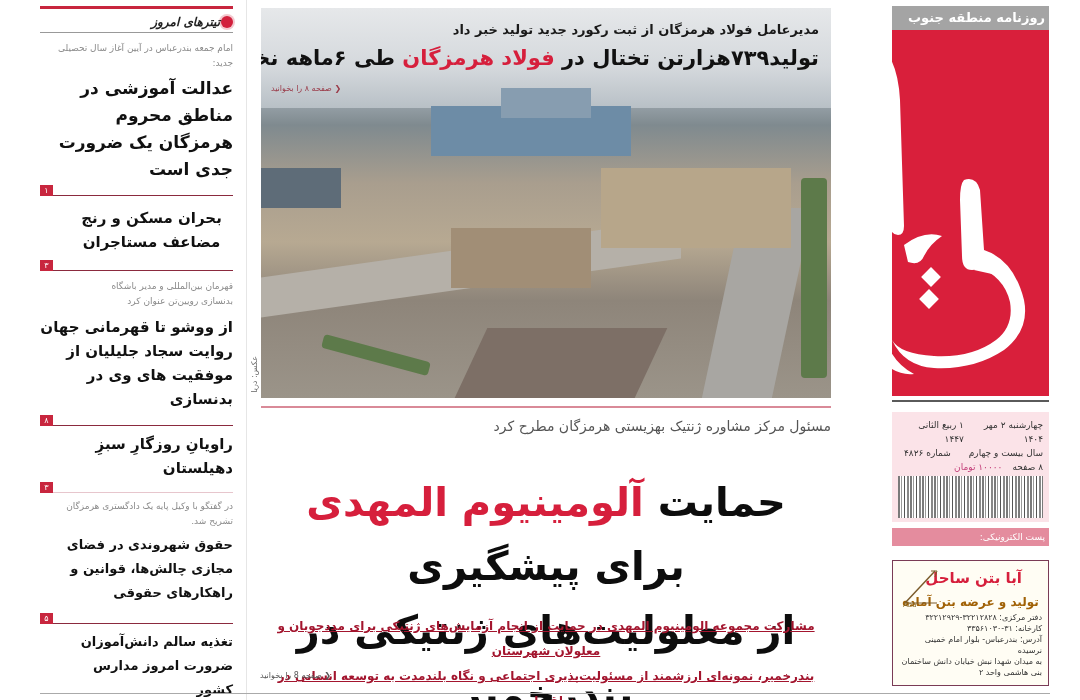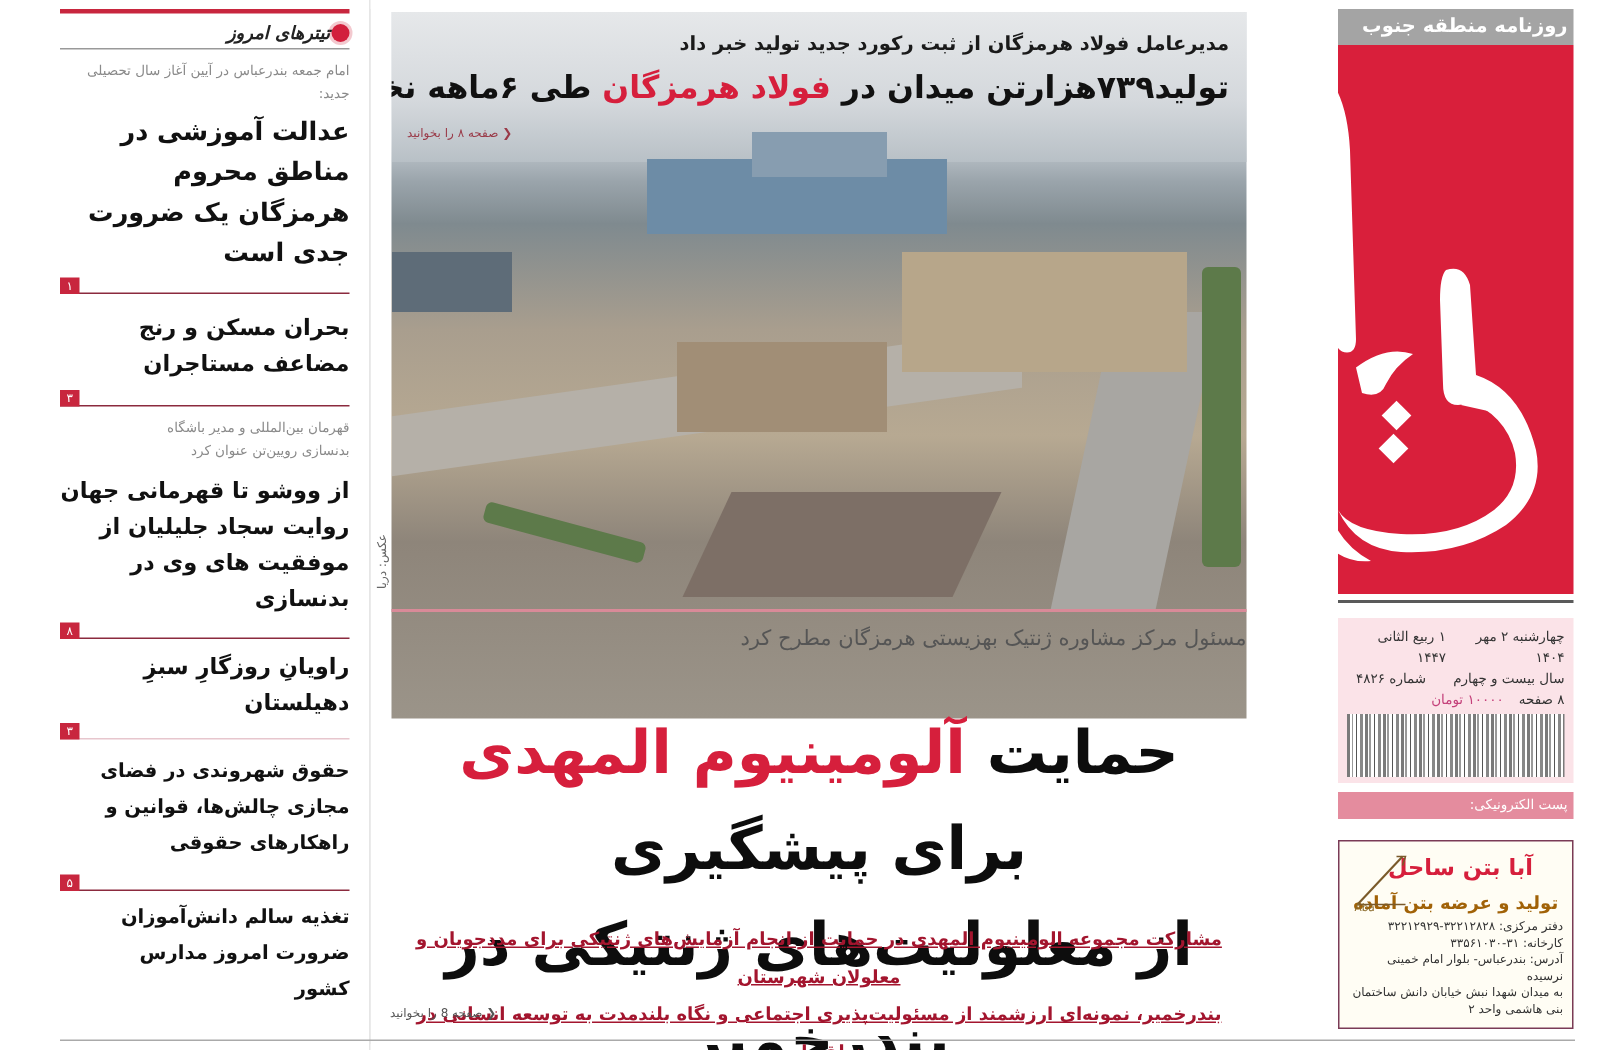--- a/index.html
+++ b/index.html
@@ -30,21 +30,21 @@
   .item .foot .pg {
     position: absolute; left: 0; bottom: 0; width: 13px; height: 11px; background: #c8263e;
     color: #fff; font-size: 8px; line-height: 11px; text-align: center;
   }
   .left-col .vsep { position: absolute; left: 206px; top: 0; width: 1px; height: 690px; background: #e3e3e3; }
 
   
   .center-col { position: absolute; left: 246px; top: 0; width: 594px; height: 700px; direction: rtl; }
   .center-col .leftline { position: absolute; left: 0; top: 0; width: 1px; height: 700px; background: #e6e6e6; }
   .photo {
-    position: absolute; left: 15px; top: 8px; width: 570px; height: 471px; overflow: hidden;
+    position: absolute; left: 15px; top: 8px; width: 570px; height: 390px; overflow: hidden;
     background: linear-gradient(180deg, #d9dde1 0%, #c5ccd2 18%, #9aa4ab 24%, #7f8a8f 30%, #a99e8e 45%, #b7a992 60%, #8e857a 75%, #9b9489 100%);
   }
   .photo .sky { position: absolute; left: 0; top: 0; right: 0; height: 100px;
     background: linear-gradient(180deg, #e6e8ea 0%, #d4d8dc 60%, #b8c0c6 100%); }
   .photo .overline {
     position: absolute; right: 12px; top: 14px; font-size: 13px; color: #1a1a1a; font-weight: bold;
   }
   .photo .headline {
     position: absolute; right: 12px; top: 38px; font-size: 21px; font-weight: bold; color: #111; white-space: nowrap;
   }
@@ -127,21 +127,21 @@
   <div class="item" style="padding-top:8px;">
     <div class="kicker">امام جمعه بندرعباس در آیین آغاز سال تحصیلی جدید:</div>
     <div class="headline lg" style="margin-top:4px;">عدالت آموزشی در مناطق محروم هرمزگان یک ضرورت جدی است</div>
     <div class="foot">
         <span class="rule"></span>
         <span class="pg">۱</span>
       </div>
   </div>
 
   <div class="item" style="padding-top:10px;">
-    <div class="headline" style="padding-left:30px;">بحران مسکن و رنج مضاعف مستاجران</div>
+    <div class="headline" style="padding-left:30px;text-align:center;">بحران مسکن و رنج مضاعف مستاجران</div>
     <div class="foot" style="margin-top:6px;">
         <span class="rule"></span>
         <span class="pg">۳</span>
       </div>
   </div>
 
   <div class="item" style="padding-top:8px;">
     <div class="kicker" style="padding-left:40px;">قهرمان بین‌المللی و مدیر باشگاه بدنسازی رویین‌تن عنوان کرد</div>
     <div class="headline" style="margin-top:6px;">از ووشو تا قهرمانی جهان روایت سجاد جلیلیان از موفقیت های وی در بدنسازی</div>
     <div class="foot" style="margin-top:4px;">
@@ -152,20 +152,21 @@
 
   <div class="item" style="padding-top:6px;">
     <div class="headline">راویانِ روزگارِ سبزِ دهیلستان</div>
     <div class="foot">
         <span class="rule" style="background:#e7c6cd;"></span>
         <span class="pg">۳</span>
       </div>
   </div>
 
   <div class="item" style="padding-top:6px;">
+    <div class="kicker" style="padding-left:20px;">در گفتگو با وکیل پایه یک دادگستری هرمزگان تشریح شد.</div>
     <div class="headline" style="font-size:13px; margin-top:4px;">حقوق شهروندی در فضای مجازی چالش‌ها، قوانین و راهکارهای حقوقی</div>
     <div class="foot" style="margin-top:8px;">
         <span class="rule"></span>
         <span class="pg">۵</span>
       </div>
   </div>
 
   <div class="item" style="padding-top:6px;">
     <div class="headline" style="font-size:13px; padding-left:30px;">تغذیه سالم دانش‌آموزان ضرورت امروز مدارس کشور</div>
 
@@ -186,21 +187,21 @@
     <div class="road" style="left:0;top:240px;width:420px;height:40px;transform:skewY(-8deg);background:#b5b0a8;"></div>
     <div class="road" style="left:460px;top:200px;width:70px;height:200px;transform:skewX(-12deg);background:#a8a6a2;"></div>
     <div class="roof" style="left:210px;top:320px;width:180px;height:70px;transform:skewX(-25deg);background:#7d6f66;"></div>
     <div class="roof" style="left:190px;top:220px;width:140px;height:60px;background:#a18e76;"></div>
     <div class="roof" style="left:340px;top:160px;width:190px;height:80px;background:#b7a68a;"></div>
     <div class="trees" style="left:540px;top:170px;width:26px;height:200px;"></div>
     <div class="trees" style="left:60px;top:340px;width:110px;height:14px;transform:rotate(15deg);"></div>
 
     <div class="overline">مدیرعامل فولاد هرمزگان از ثبت رکورد جدید تولید خبر داد</div>
     <div class="headline">
-      <span>تولید۷۳۹هزارتن میدان در </span><span class="hl">فولاد هرمزگان</span><span> طی ۶ماهه نخست ۱۴۰۴</span>
+      <span>تولید۷۳۹هزارتن تختال در </span><span class="hl">فولاد هرمزگان</span><span> طی ۶ماهه نخست ۱۴۰۴</span>
     </div>
     <div class="readmore">
       <span>❮ </span><span>صفحه ۸ را بخوانید</span>
     </div>
   </div>
   <div class="photo-credit">عکس: دریا</div>
 
   <div class="center-rule"></div>
   <div class="subhead">مسئول مرکز مشاوره ژنتیک بهزیستی هرمزگان مطرح کرد</div>
 

